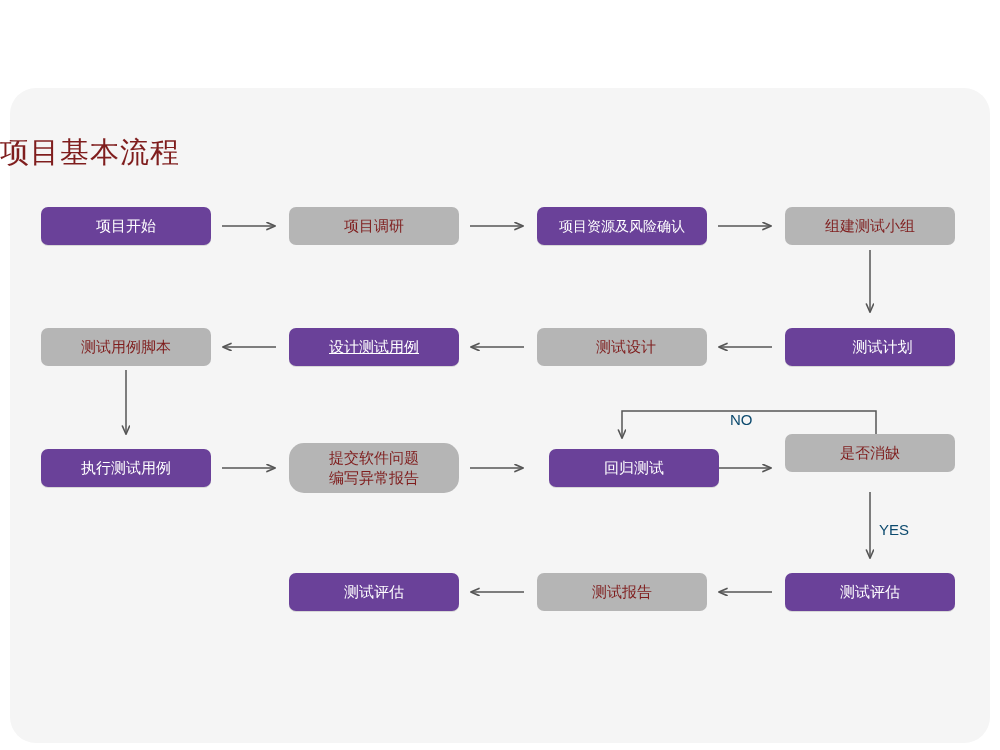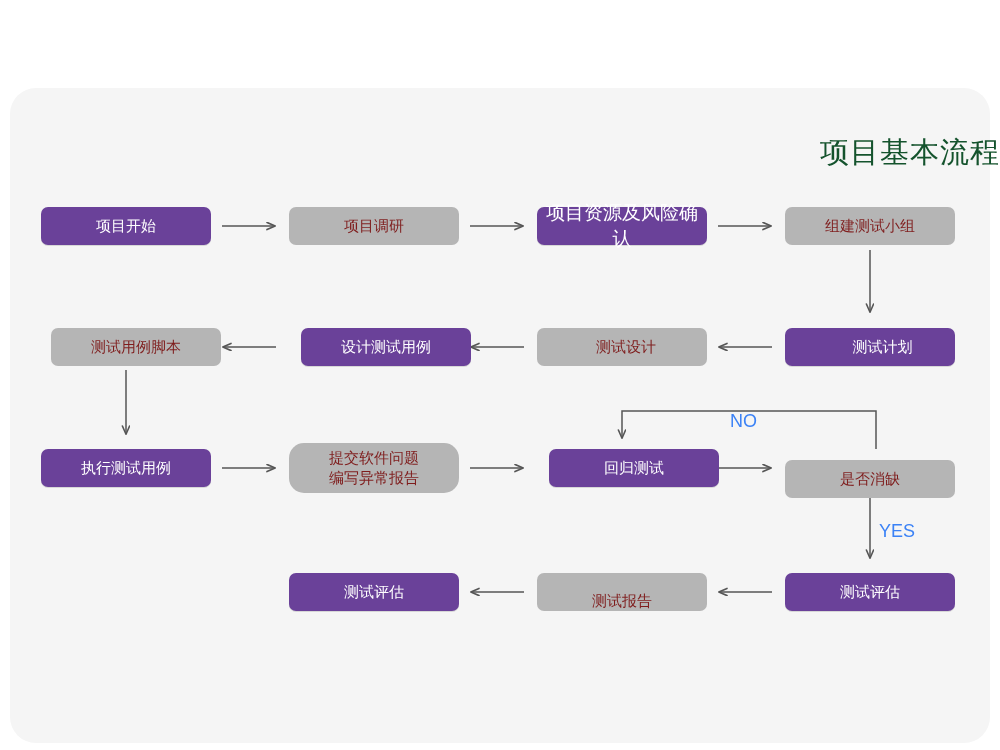--- a/index.html
+++ b/index.html
@@ -1,27 +1,27 @@
 <!DOCTYPE html>
 <html><head>
 <meta charset="utf-8">
 <style>
   html,body{margin:0;padding:0;}
   body{width:1000px;height:750px;background:#ffffff;font-family:"Liberation Sans","DejaVu Sans",sans-serif;overflow:hidden;}
   #stage{position:relative;width:1000px;height:750px;}
   #card{position:absolute;left:10px;top:88px;width:980px;height:655px;background:#f5f5f5;border-radius:26px;}
-  #title{position:absolute;left:0;top:133px;width:1000px;text-align:right;font-size:29px;color:#14532d;letter-spacing:1px;font-weight:400;}
+  #title{position:absolute;left:0;top:133px;width:1000px;text-align:left;font-size:29px;color:#7f1d1d;letter-spacing:1px;font-weight:400;}
   .node{position:absolute;width:170px;height:38px;border-radius:7px;display:flex;align-items:center;justify-content:center;text-align:center;font-size:15px;line-height:1.35;box-sizing:border-box;}
   .node.tall{height:50px;}
   .node.purple{background:#6a4199;color:#ffffff;box-shadow:0 1px 0 rgba(0,0,0,0.12);}
   .node.gray{background:#b5b5b5;color:#7f1d1d;}
   .node span{display:block;padding:0 6px;white-space:pre-line;}
-  .node.small span{font-size:19px;letter-spacing:0;}
+  .node.small span{font-size:14px;letter-spacing:0;}
   svg#wires{position:absolute;left:0;top:0;width:1000px;height:750px;pointer-events:none;}
-  .lbl{position:absolute;font-size:18px;color:#3b82f6;}
+  .lbl{position:absolute;font-size:15px;color:#0c4a6e;}
 </style>
 </head>
 <body>
 
 <div id="stage">
 
   <div id="card"></div>
 
   <div id="title">项目基本流程</div>
 
@@ -64,51 +64,51 @@
   <div class="node gray" style="left:289px;top:207px;">
     <span>项目调研</span>
   </div>
   <div class="node purple small" style="left:537px;top:207px;">
     <span>项目资源及风险确认</span>
   </div>
   <div class="node gray" style="left:785px;top:207px;">
     <span>组建测试小组</span>
   </div>
 
-  <div class="node gray" style="left:51px;top:328px;">
+  <div class="node gray" style="left:41px;top:328px;">
     <span>测试用例脚本</span>
   </div>
-  <div class="node purple" style="left:301px;top:328px;">
+  <div class="node purple" style="left:289px;top:328px;text-decoration:underline;">
     <span>设计测试用例</span>
   </div>
   <div class="node gray" style="left:537px;top:328px;padding-left:8px;">
     <span>测试设计</span>
   </div>
   <div class="node purple" style="left:785px;top:328px;padding-left:25px;">
     <span>测试计划</span>
   </div>
 
   <div class="node purple" style="left:41px;top:449px;">
     <span>执行测试用例</span>
   </div>
   <div class="node gray tall" style="left:289px;top:443px;border-radius:15px;">
     <span>提交软件问题
 编写异常报告</span>
   </div>
   <div class="node purple" style="left:549px;top:449px;">
     <span>回归测试</span>
   </div>
-  <div class="node gray" style="left:785px;top:460px;">
+  <div class="node gray" style="left:785px;top:434px;">
     <span>是否消缺</span>
   </div>
 
   <div class="node purple" style="left:289px;top:573px;">
     <span>测试评估</span>
   </div>
-  <div class="node gray" style="left:537px;top:573px;align-items:flex-end;">
+  <div class="node gray" style="left:537px;top:573px;">
     <span>测试报告</span>
   </div>
   <div class="node purple" style="left:785px;top:573px;">
     <span>测试评估</span>
   </div>
 
   <div class="lbl" style="left:730px;top:411px;">NO</div>
   <div class="lbl" style="left:879px;top:521px;">YES</div>
 
 </div>

